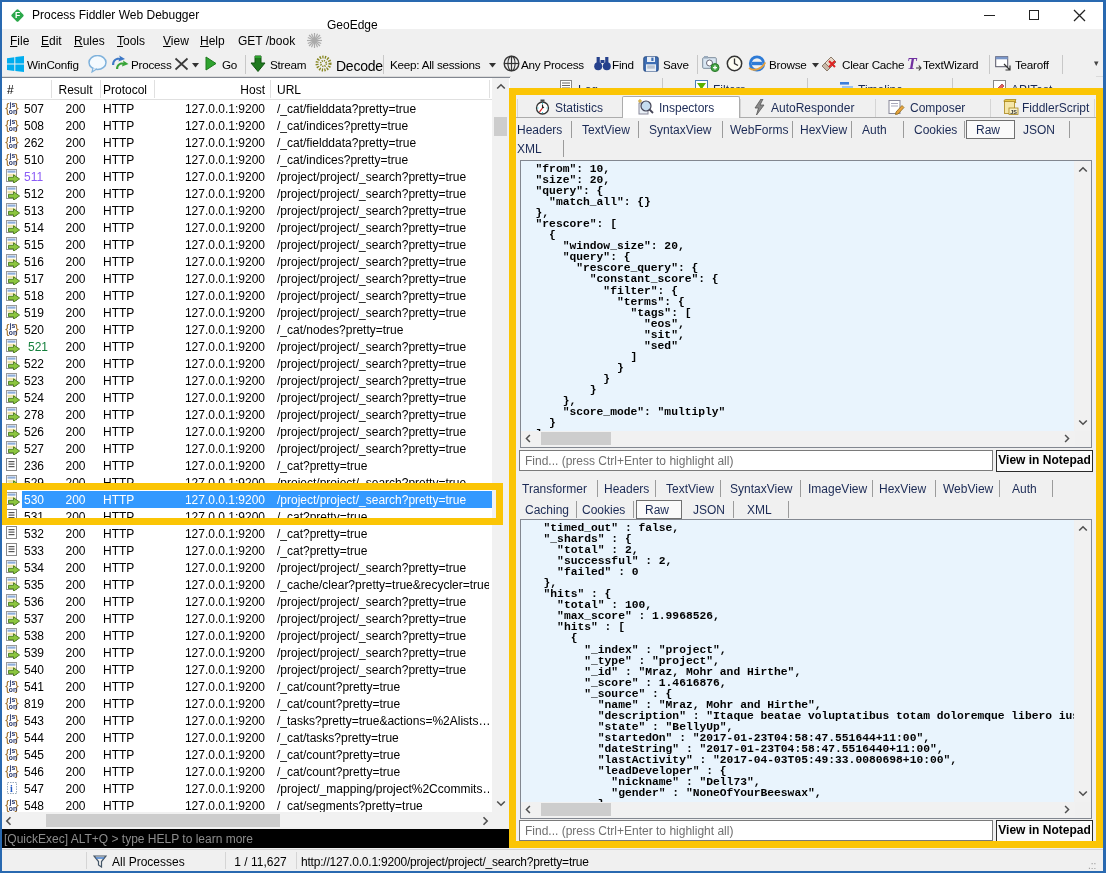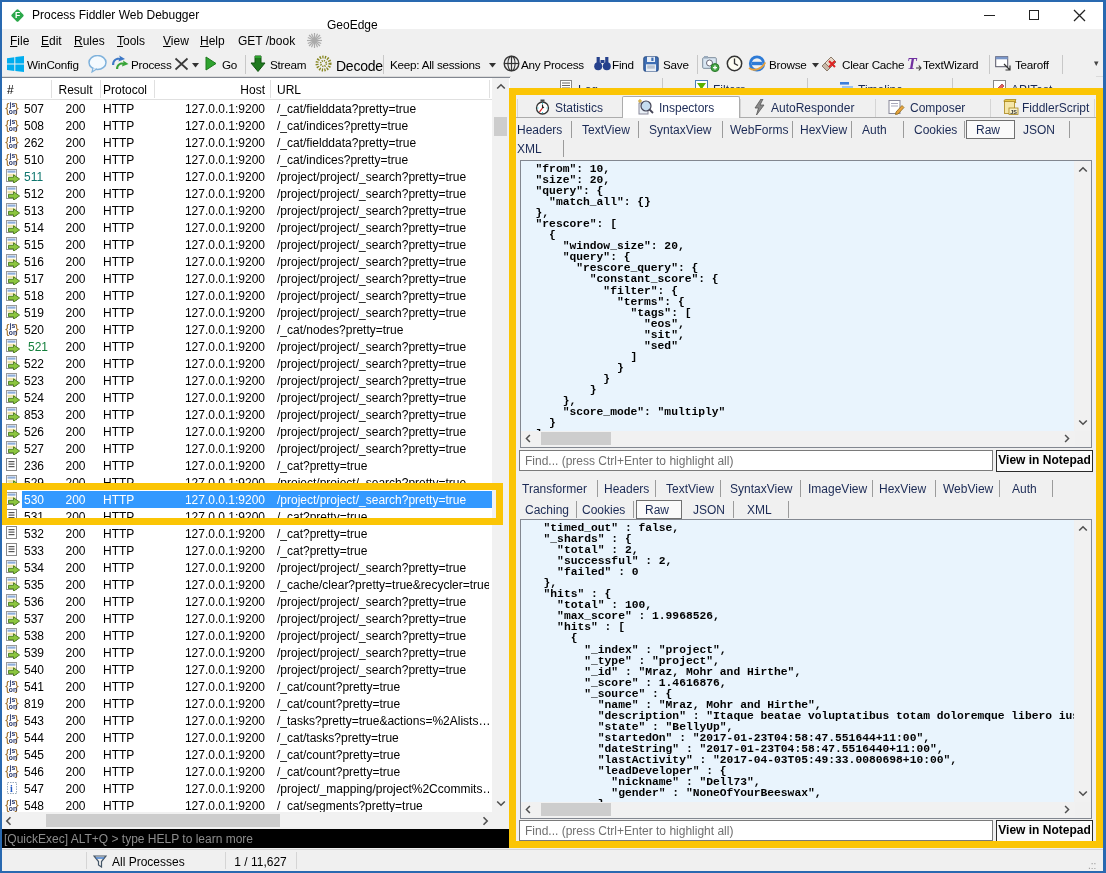--- a/index.html
+++ b/index.html
@@ -238,21 +238,21 @@
 <div class="abs" style="left:51px;top:153px;width:49px;text-align:center;color:#000">200</div>
 <div class="abs" style="left:103px;top:153px;color:#000">HTTP</div>
 <div class="abs" style="left:154px;top:153px;width:111px;text-align:right;color:#000">127.0.0.1:9200</div>
 <div class="abs" style="left:277px;top:153px;width:212px;overflow:hidden;white-space:nowrap;color:#000">/_cat/indices?pretty=true</div>
 <div class="abs" style="left:5px;top:169px;width:15px;height:15px"><svg width="15" height="14" viewBox="0 0 15 14">
         <rect x="1.5" y="0.5" width="10" height="12" fill="#fff" stroke="#999"></rect>
         <rect x="2.5" y="1.5" width="8" height="2.2" fill="#8FAEDA"></rect>
         <rect x="2.5" y="4.8" width="8" height="2.4" fill="#F0E4AC"></rect>
         <polygon points="3.5,8.3 8.5,8.3 8.5,5.8 14.6,10 8.5,14.2 8.5,11.7 3.5,11.7" fill="#8CC63F" stroke="#4C7A1E" stroke-width="0.9"></polygon>
       </svg></div>
-<div class="abs" style="left:24px;top:170px;color:#0f766e">511</div>
+<div class="abs" style="left:24px;top:170px;color:#8b5cf6">511</div>
 <div class="abs" style="left:51px;top:170px;width:49px;text-align:center;color:#000">200</div>
 <div class="abs" style="left:103px;top:170px;color:#000">HTTP</div>
 <div class="abs" style="left:154px;top:170px;width:111px;text-align:right;color:#000">127.0.0.1:9200</div>
 <div class="abs" style="left:277px;top:170px;width:212px;overflow:hidden;white-space:nowrap;color:#000">/project/project/_search?pretty=true</div>
 <div class="abs" style="left:5px;top:186px;width:15px;height:15px"><svg width="15" height="14" viewBox="0 0 15 14">
         <rect x="1.5" y="0.5" width="10" height="12" fill="#fff" stroke="#999"></rect>
         <rect x="2.5" y="1.5" width="8" height="2.2" fill="#8FAEDA"></rect>
         <rect x="2.5" y="4.8" width="8" height="2.4" fill="#F0E4AC"></rect>
         <polygon points="3.5,8.3 8.5,8.3 8.5,5.8 14.6,10 8.5,14.2 8.5,11.7 3.5,11.7" fill="#8CC63F" stroke="#4C7A1E" stroke-width="0.9"></polygon>
       </svg></div>
@@ -392,21 +392,21 @@
 <div class="abs" style="left:51px;top:391px;width:49px;text-align:center;color:#000">200</div>
 <div class="abs" style="left:103px;top:391px;color:#000">HTTP</div>
 <div class="abs" style="left:154px;top:391px;width:111px;text-align:right;color:#000">127.0.0.1:9200</div>
 <div class="abs" style="left:277px;top:391px;width:212px;overflow:hidden;white-space:nowrap;color:#000">/project/project/_search?pretty=true</div>
 <div class="abs" style="left:5px;top:407px;width:15px;height:15px"><svg width="15" height="14" viewBox="0 0 15 14">
         <rect x="1.5" y="0.5" width="10" height="12" fill="#fff" stroke="#999"></rect>
         <rect x="2.5" y="1.5" width="8" height="2.2" fill="#8FAEDA"></rect>
         <rect x="2.5" y="4.8" width="8" height="2.4" fill="#F0E4AC"></rect>
         <polygon points="3.5,8.3 8.5,8.3 8.5,5.8 14.6,10 8.5,14.2 8.5,11.7 3.5,11.7" fill="#8CC63F" stroke="#4C7A1E" stroke-width="0.9"></polygon>
       </svg></div>
-<div class="abs" style="left:24px;top:408px;color:#000">853</div>
+<div class="abs" style="left:24px;top:408px;color:#000">278</div>
 <div class="abs" style="left:51px;top:408px;width:49px;text-align:center;color:#000">200</div>
 <div class="abs" style="left:103px;top:408px;color:#000">HTTP</div>
 <div class="abs" style="left:154px;top:408px;width:111px;text-align:right;color:#000">127.0.0.1:9200</div>
 <div class="abs" style="left:277px;top:408px;width:212px;overflow:hidden;white-space:nowrap;color:#000">/project/project/_search?pretty=true</div>
 <div class="abs" style="left:5px;top:424px;width:15px;height:15px"><svg width="15" height="14" viewBox="0 0 15 14">
         <rect x="1.5" y="0.5" width="10" height="12" fill="#fff" stroke="#999"></rect>
         <rect x="2.5" y="1.5" width="8" height="2.2" fill="#8FAEDA"></rect>
         <rect x="2.5" y="4.8" width="8" height="2.4" fill="#F0E4AC"></rect>
         <polygon points="3.5,8.3 8.5,8.3 8.5,5.8 14.6,10 8.5,14.2 8.5,11.7 3.5,11.7" fill="#8CC63F" stroke="#4C7A1E" stroke-width="0.9"></polygon>
       </svg></div>
@@ -865,17 +865,18 @@
 <div class="abs" style="left:0;top:849px;width:1104px;height:22px;background:#F0F0F0;border-top:1px solid #D5D5D5;z-index:60"></div>
 <svg class="abs" style="left:93px;top:855px;z-index:61" width="14" height="13" viewBox="0 0 14 13">
       <polygon points="1,1 13,1 8.5,6.5 8.5,12 5.5,10 5.5,6.5" fill="none" stroke="#456" stroke-width="1.2"></polygon>
       <line x1="3" y1="3" x2="11" y2="3" stroke="#3A76C8" stroke-width="1.4"></line>
     </svg>
 <div class="abs" style="left:112px;top:855px;z-index:61">All Processes</div>
 <div class="abs" style="left:86px;top:852px;width:1px;height:17px;background:#D5D5D5;z-index:61"></div>
 <div class="abs" style="left:225px;top:852px;width:1px;height:17px;background:#D5D5D5;z-index:61"></div>
 <div class="abs" style="left:296px;top:852px;width:1px;height:17px;background:#D5D5D5;z-index:61"></div>
 <div class="abs" style="left:225px;top:855px;width:71px;text-align:center;z-index:61">1 / 11,627</div>
+<div class="abs" style="left:301px;top:855px;z-index:61;letter-spacing:-0.2px">http://127.0.0.1:9200/project/project/_search?pretty=true</div>
 <div class="abs" style="left:1088px;top:860px;color:#999;font-size:10px;z-index:61">.::</div>
 <div class="abs" style="left:0;top:0;width:1106px;height:2px;background:#2969B0;z-index:100"></div>
 <div class="abs" style="left:0;top:0;width:2px;height:873px;background:#2969B0;z-index:100"></div>
 <div class="abs" style="left:1103px;top:0;width:3px;height:873px;background:#2969B0;z-index:100"></div>
 <div class="abs" style="left:0;top:871px;width:1106px;height:2px;background:#2969B0;z-index:100"></div>
 </div>
 </body></html>

